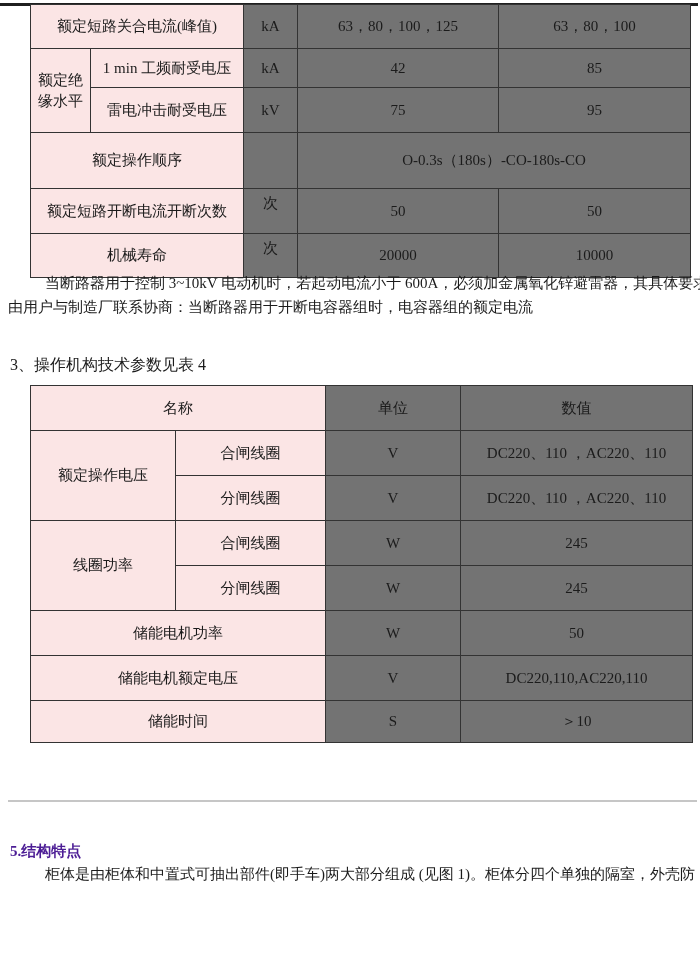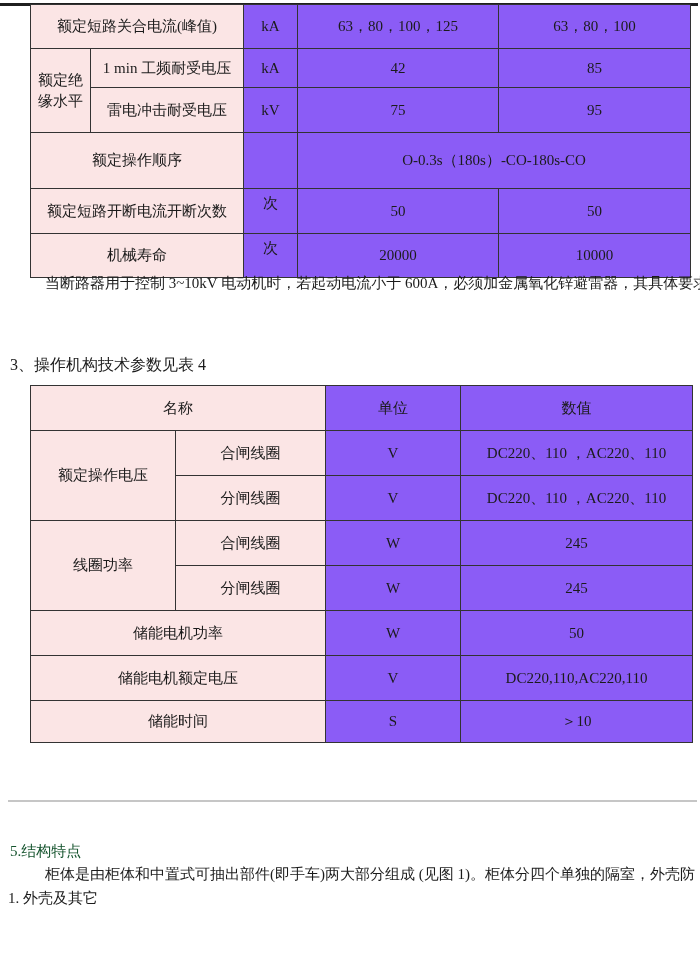--- a/index.html
+++ b/index.html
@@ -2,36 +2,36 @@
 <html><head>
 <meta charset="utf-8">
 <style>
   html,body { margin:0; padding:0; background:#ffffff; }
   #page {
     position:relative; width:700px; height:968px; background:#ffffff;
     font-family:"Liberation Serif","DejaVu Serif",serif;
     color:#1b1b1b; overflow:hidden;
   }
   #top-rule { position:absolute; left:0; top:3px; width:698px; height:3px; background:#1f1f1f; }
-  table { border-collapse:collapse; table-layout:fixed; position:absolute; background:#8b5cf6; }
+  table { border-collapse:collapse; table-layout:fixed; position:absolute; background:#737373; }
   td {
     border:1.5px solid #333333; text-align:center; vertical-align:middle;
     font-size:15px; padding:0 2px; overflow:hidden; line-height:1.35;
   }
   .p { background:#fbe5e5; }
   .ut { vertical-align:top; padding-top:4px; }
   #t1 { left:30px; top:4px;  width:660px; }
   #t2 { left:30px; top:385px; width:662px; }
   .h44{height:44px} .h47{height:39px} .h45{height:45px} .h43{height:56px} .h42{height:42px}
   .para { position:absolute; left:8px; width:690px; font-size:15px; line-height:23.5px; white-space:nowrap; }
   .indent { padding-left:37px; }
   #intro-note { top:272px; }
   #heading-3 { position:absolute; left:10px; top:355px; font-size:16px; }
   #divider { position:absolute; left:8px; top:800px; width:689px; height:2px; background:#c6c6c6; }
-  #heading-5 { position:absolute; left:10px; top:842px; font-size:15px; font-weight:normal; color:#14532d; }
+  #heading-5 { position:absolute; left:10px; top:842px; font-size:15px; font-weight:bold; color:#4c1d95; }
   #structure-para { top:863px; }
 </style>
 </head>
 <body>
 
 <div id="page">
 
   <div id="top-rule"></div>
 
   <table id="t1">
@@ -77,20 +77,21 @@
       <td colspan="2" class="p">机械寿命</td>
       <td class="ut">次</td>
       <td>20000</td>
       <td>10000</td>
     </tr>
   </tbody>
     </table>
 
   <div id="intro-note" class="para">
     <div class="indent">当断路器用于控制 3~10kV 电动机时，若起动电流小于 600A，必须加金属氧化锌避雷器，其具体要求</div>
+    <div>由用户与制造厂联系协商：当断路器用于开断电容器组时，电容器组的额定电流</div>
   </div>
 
   <div id="heading-3">3、操作机构技术参数见表 4</div>
 
   <table id="t2">
     <colgroup>
       <col style="width:145px">
         <col style="width:150px">
         <col style="width:135px">
         <col style="width:232px">
@@ -140,16 +141,15 @@
     </tr>
   </tbody>
     </table>
 
   <div id="divider"></div>
 
   <div id="heading-5">5.结构特点</div>
 
   <div id="structure-para" class="para">
     <div class="indent">柜体是由柜体和中置式可抽出部件(即手车)两大部分组成 (见图 1)。柜体分四个单独的隔室，外壳防</div>
-    <div>1. 外壳及其它</div>
   </div>
 
 </div>
 
 </body></html>

